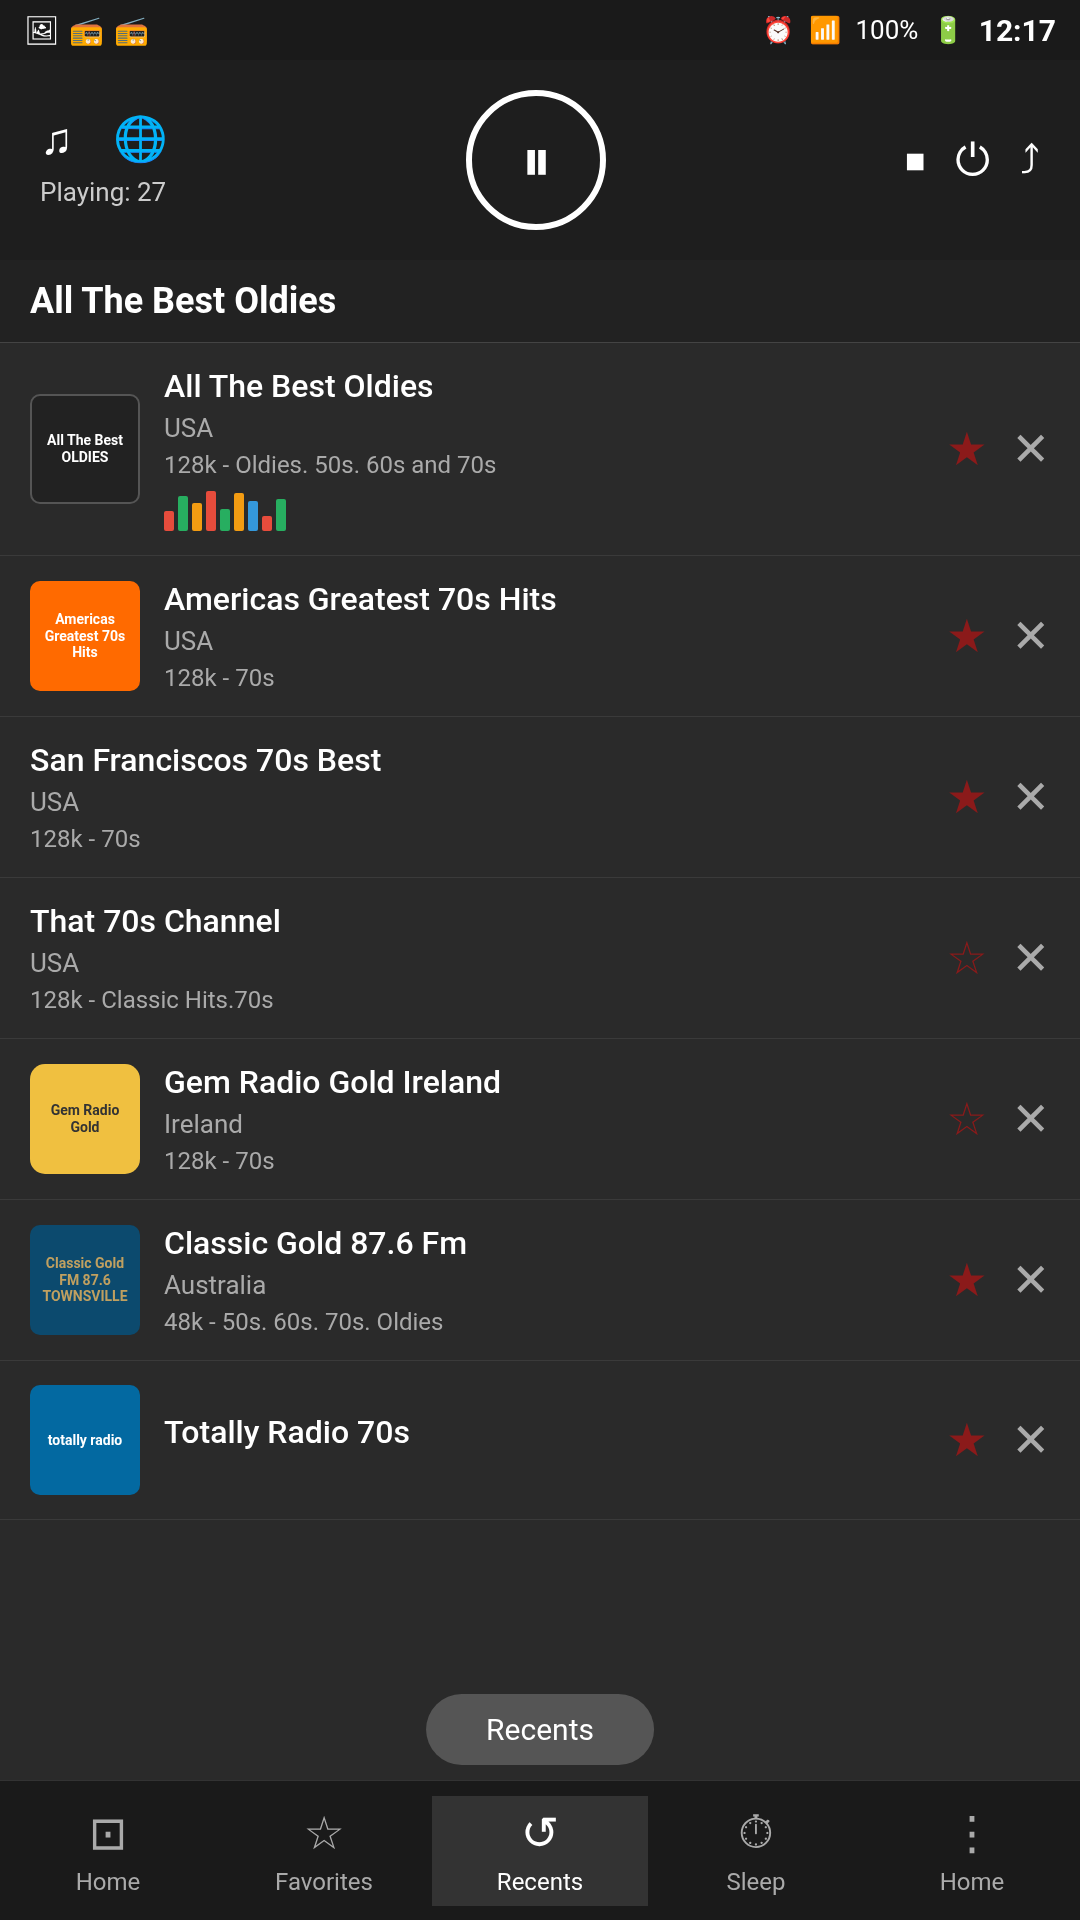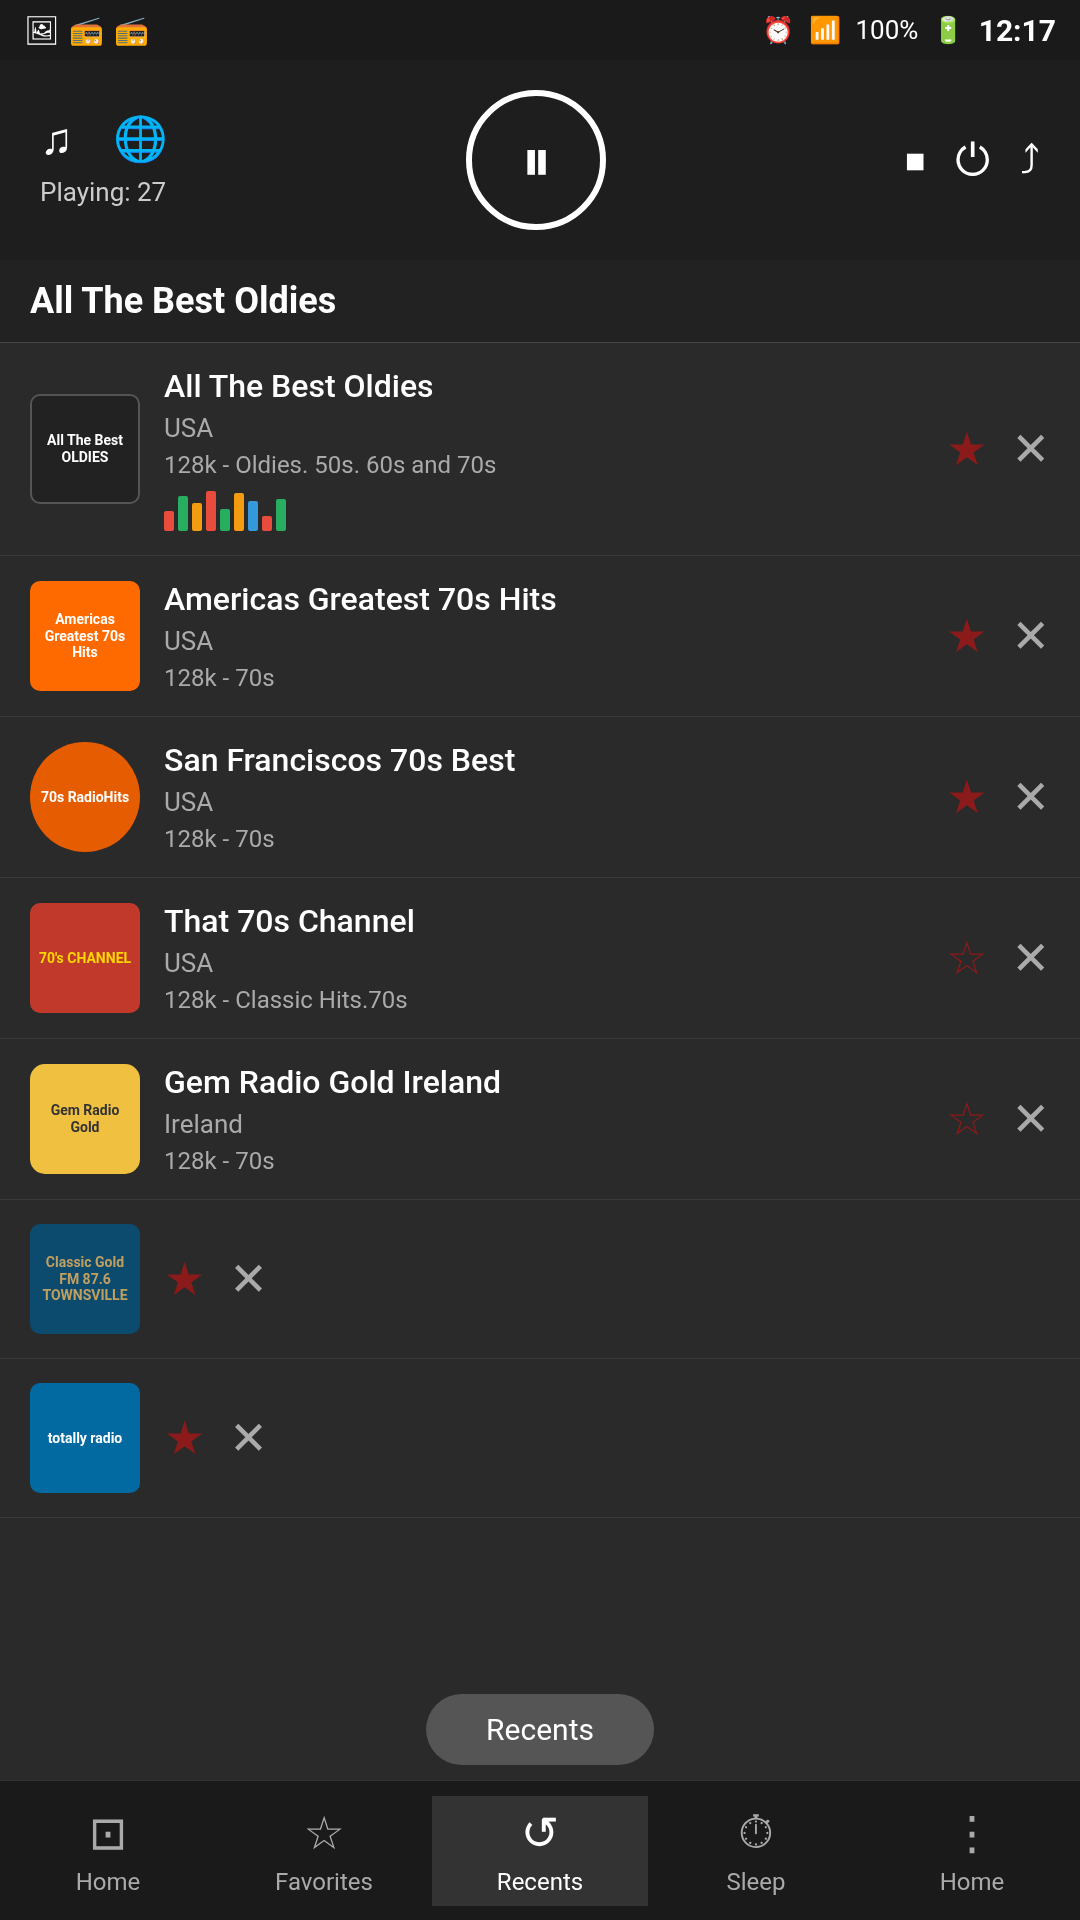--- a/index.html
+++ b/index.html
@@ -383,33 +383,31 @@
           <div class="station-name">Americas Greatest 70s Hits</div>
           <div class="station-country">USA</div>
           <div class="station-bitrate">128k - 70s</div>
         </div>
         <div class="station-actions">
           <span class="star-filled">★</span>
           <span class="close-btn">✕</span>
         </div>
       </div>
       <div class="station-item">
-        <div class="station-logo logo-sf70s" style="font-size: 14px; padding: 6px; line-height: 1.2;">70s RadioHits</div>
         <div class="station-info">
           <div class="station-name">San Franciscos 70s Best</div>
           <div class="station-country">USA</div>
           <div class="station-bitrate">128k - 70s</div>
         </div>
         <div class="station-actions">
           <span class="star-filled">★</span>
           <span class="close-btn">✕</span>
         </div>
       </div>
       <div class="station-item">
-        <div class="station-logo logo-that70s" style="font-size: 14px; padding: 6px; line-height: 1.2;">70's CHANNEL</div>
         <div class="station-info">
           <div class="station-name">That 70s Channel</div>
           <div class="station-country">USA</div>
           <div class="station-bitrate">128k - Classic Hits.70s</div>
         </div>
         <div class="station-actions">
           <span class="star-outline">☆</span>
           <span class="close-btn">✕</span>
         </div>
       </div>
@@ -420,27 +418,37 @@
           <div class="station-country">Ireland</div>
           <div class="station-bitrate">128k - 70s</div>
         </div>
         <div class="station-actions">
           <span class="star-outline">☆</span>
           <span class="close-btn">✕</span>
         </div>
       </div>
       <div class="station-item">
         <div class="station-logo logo-classicgold" style="font-size: 14px; padding: 6px; line-height: 1.2;">Classic Gold FM 87.6 TOWNSVILLE</div>
+        <div class="station-info">
+          <div class="station-name">Classic Gold 87.6 Fm</div>
+          <div class="station-country">Australia</div>
+          <div class="station-bitrate">48k - 50s. 60s. 70s. Oldies</div>
+        </div>
         <div class="station-actions">
           <span class="star-filled">★</span>
           <span class="close-btn">✕</span>
         </div>
       </div>
       <div class="station-item">
         <div class="station-logo logo-totally" style="font-size: 14px; padding: 6px; line-height: 1.2;">totally radio</div>
+        <div class="station-info">
+          <div class="station-name">Totally Radio 70s</div>
+          <div class="station-country"></div>
+          <div class="station-bitrate"></div>
+        </div>
         <div class="station-actions">
           <span class="star-filled">★</span>
           <span class="close-btn">✕</span>
         </div>
       </div>
     </div>
 
 </div>
 
 <div class="recents-tooltip">Recents</div>

